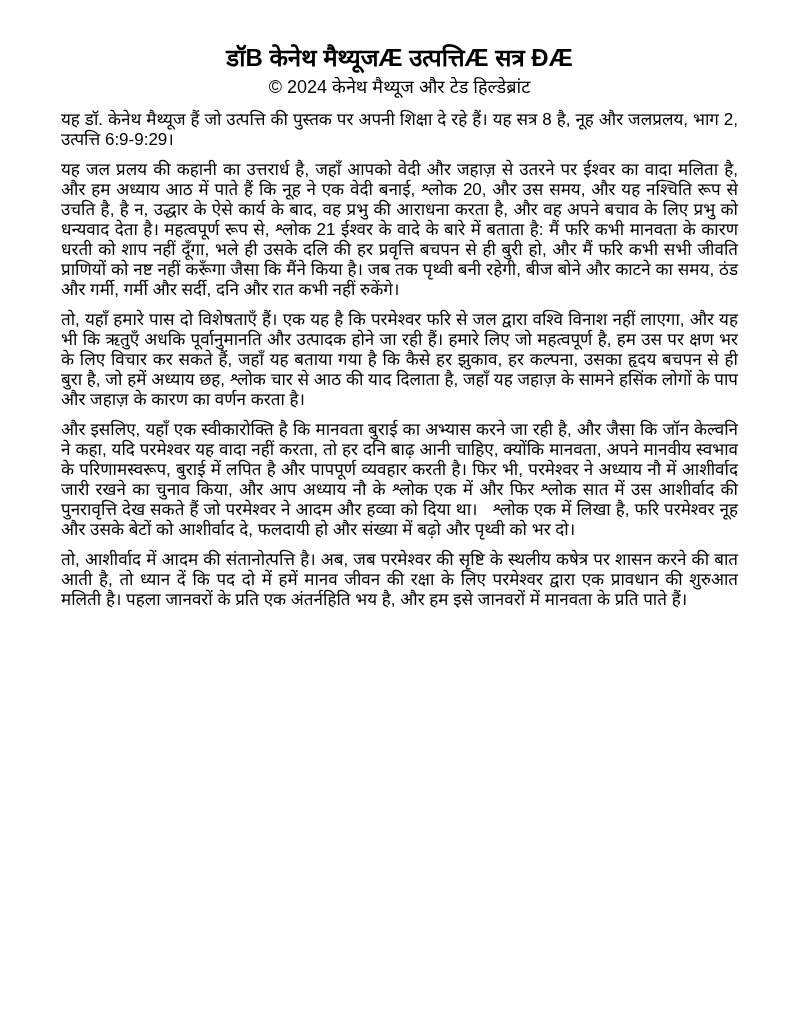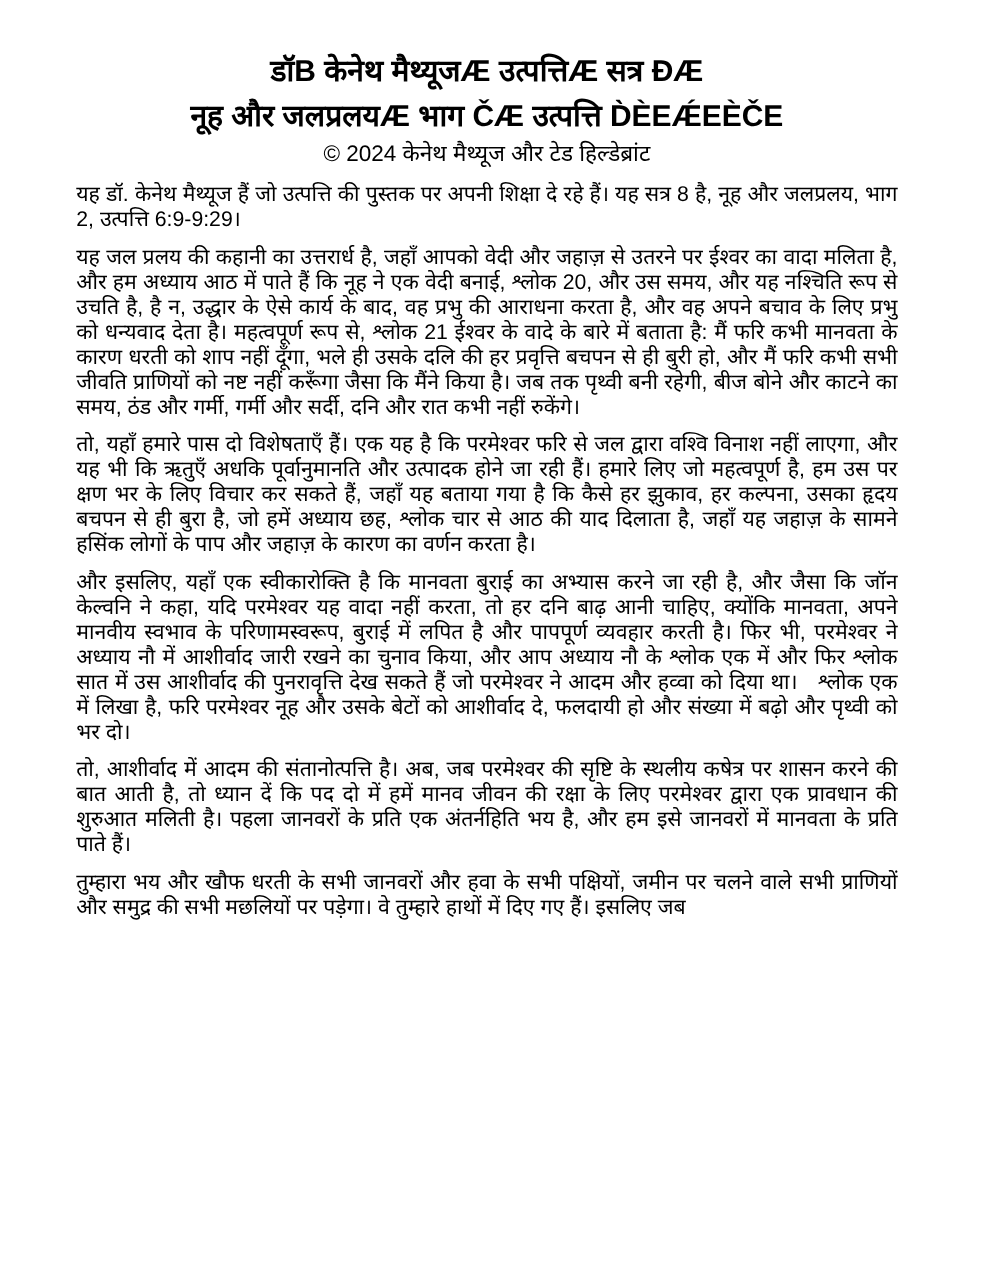--- a/index.html
+++ b/index.html
@@ -11,21 +11,21 @@
     width: 794px;
     height: 1024px;
     overflow: hidden;
     font-family: "Liberation Sans", sans-serif;
     color: #000000;
   }
   .page {
     box-sizing: border-box;
     width: 794px;
     height: 720px;
-    padding: 40px 76px 0 61px;
+    padding: 40px 56px 0 61px;
     background: #ffffff;
   }
   .doc-header {
     text-align: center;
     margin: 0 0 6px 0;
   }
   .doc-title {
     font-weight: bold;
     font-size: 24px;
     line-height: 36px;
@@ -49,27 +49,25 @@
   }
 </style>
 </head>
 <body>
 
 <div class="page">
 
   <div class="doc-header">
     <div class="doc-title">
       <div>डॉB केनेथ मैथ्यूजÆ उत्पत्तिÆ सत्र ÐÆ</div>
-      <div>नूह और जलप्रलयÆ भाग ČÆ उत्पत्ति D̀ÈEǼEÈČE</div>
     </div>
     <div class="doc-copyright">© 2024 केनेथ मैथ्यूज और टेड हिल्डेब्रांट</div>
   </div>
 
   <div class="doc-body">
     <p>यह डॉ. केनेथ मैथ्यूज हैं जो उत्पत्ति की पुस्तक पर अपनी शिक्षा दे रहे हैं। यह सत्र 8 है, नूह और जलप्रलय, भाग 2, उत्पत्ति 6:9-9:29।</p>
     <p>यह जल प्रलय की कहानी का उत्तरार्ध है, जहाँ आपको वेदी और जहाज़ से उतरने पर ईश्वर का वादा मलिता है, और हम अध्याय आठ में पाते हैं कि नूह ने एक वेदी बनाई, श्लोक 20, और उस समय, और यह नश्चिति रूप से उचति है, है न, उद्धार के ऐसे कार्य के बाद, वह प्रभु की आराधना करता है, और वह अपने बचाव के लिए प्रभु को धन्यवाद देता है। महत्वपूर्ण रूप से, श्लोक 21 ईश्वर के वादे के बारे में बताता है: मैं फरि कभी मानवता के कारण धरती को शाप नहीं दूँगा, भले ही उसके दलि की हर प्रवृत्ति बचपन से ही बुरी हो, और मैं फरि कभी सभी जीवति प्राणियों को नष्ट नहीं करूँगा जैसा कि मैंने किया है। जब तक पृथ्वी बनी रहेगी, बीज बोने और काटने का समय, ठंड और गर्मी, गर्मी और सर्दी, दनि और रात कभी नहीं रुकेंगे।</p>
     <p>तो, यहाँ हमारे पास दो विशेषताएँ हैं। एक यह है कि परमेश्वर फरि से जल द्वारा वश्वि विनाश नहीं लाएगा, और यह भी कि ऋतुएँ अधकि पूर्वानुमानति और उत्पादक होने जा रही हैं। हमारे लिए जो महत्वपूर्ण है, हम उस पर क्षण भर के लिए विचार कर सकते हैं, जहाँ यह बताया गया है कि कैसे हर झुकाव, हर कल्पना, उसका हृदय बचपन से ही बुरा है, जो हमें अध्याय छह, श्लोक चार से आठ की याद दिलाता है, जहाँ यह जहाज़ के सामने हसिंक लोगों के पाप और जहाज़ के कारण का वर्णन करता है।</p>
     <p>और इसलिए, यहाँ एक स्वीकारोक्ति है कि मानवता बुराई का अभ्यास करने जा रही है, और जैसा कि जॉन केल्वनि ने कहा, यदि परमेश्वर यह वादा नहीं करता, तो हर दनि बाढ़ आनी चाहिए, क्योंकि मानवता, अपने मानवीय स्वभाव के परिणामस्वरूप, बुराई में लपित है और पापपूर्ण व्यवहार करती है। फिर भी, परमेश्वर ने अध्याय नौ में आशीर्वाद जारी रखने का चुनाव किया, और आप अध्याय नौ के श्लोक एक में और फिर श्लोक सात में उस आशीर्वाद की पुनरावृत्ति देख सकते हैं जो परमेश्वर ने आदम और हव्वा को दिया था।   श्लोक एक में लिखा है, फरि परमेश्वर नूह और उसके बेटों को आशीर्वाद दे, फलदायी हो और संख्या में बढ़ो और पृथ्वी को भर दो।</p>
     <p>तो, आशीर्वाद में आदम की संतानोत्पत्ति है। अब, जब परमेश्वर की सृष्टि के स्थलीय कषेत्र पर शासन करने की बात आती है, तो ध्यान दें कि पद दो में हमें मानव जीवन की रक्षा के लिए परमेश्वर द्वारा एक प्रावधान की शुरुआत मलिती है। पहला जानवरों के प्रति एक अंतर्नहिति भय है, और हम इसे जानवरों में मानवता के प्रति पाते हैं।</p>
-    <p>तुम्हारा भय और खौफ धरती के सभी जानवरों और हवा के सभी पक्षियों, जमीन पर चलने वाले सभी प्राणियों और समुद्र की सभी मछलियों पर पड़ेगा। वे तुम्हारे हाथों में दिए गए हैं। इसलिए जब</p>
   </div>
 
 </div>
 
 </body></html>

